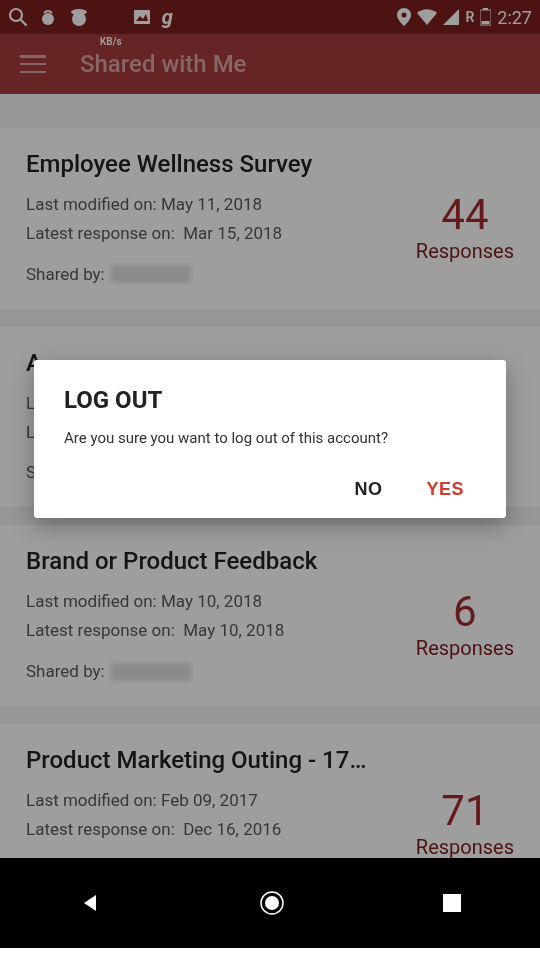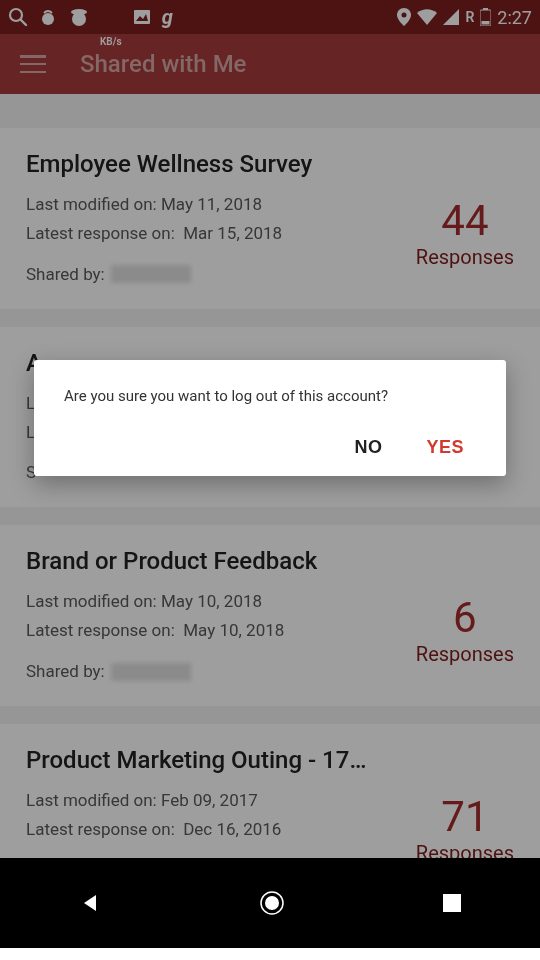--- a/index.html
+++ b/index.html
@@ -20,21 +20,21 @@
   .hamburger span { height: 2.5px; background: #d6a6a6; width: 100%; }
   .app-title { color: #d6a6a6; font-size: 24px; font-weight: 500; }
   .content { height: 764px; overflow: hidden; background: #f3f3f3; }
   .card { background: #fff; padding: 22px 26px 20px; margin-bottom: 18px; }
   .card-body { display: flex; justify-content: space-between; }
   .card-title { font-size: 24px; color: #222; font-weight: 500; margin-bottom: 12px; }
   .meta { font-size: 17px; color: #5a5a5a; line-height: 1.7; }
   .shared-line { margin-top: 12px; display:flex; align-items:center; gap:6px;}
   .redact { background:#e1e1e1; width:80px; height:18px; display:inline-block; filter: blur(2px);}
   .resp-col { text-align: center; }
-  .resp-num { font-size: 42px; color: #a42d2d; font-weight: 400; margin-top: 6px;}
+  .resp-num { font-size: 42px; color: #a42d2d; font-weight: 400; margin-top: 0;}
   .resp-label { font-size: 20px; color: #7f1d1d; }
   .nav-bar { height: 90px; background: #000; display: flex; justify-content: space-around; align-items: center; }
   .nav-icon { color: #fff; }
   .overlay { position: absolute; left:0; top:0; width:540px; height:870px; background: rgba(0,0,0,0.38); }
   .dialog {
     position: absolute; left: 34px; top: 360px; width: 472px;
     background: #fff; border-radius: 3px; padding: 26px 30px 18px;
     box-shadow: 0 8px 24px rgba(0,0,0,0.3);
   }
   .dialog-title { font-size: 24px; font-weight: 700; color: #222; margin-bottom: 14px; }
@@ -198,18 +198,19 @@
   <span class="nav-icon">
     <svg width="20" height="20" viewBox="0 0 20 20">
         <rect x="1" y="1" width="18" height="18" fill="#fff"></rect>
       </svg>
   </span>
 </div>
 
 <div class="overlay"></div>
 
 <div class="dialog">
+  <div class="dialog-title">LOG OUT</div>
   <div class="dialog-msg">Are you sure you want to log out of this account?</div>
   <div class="dialog-actions">
     <button class="dialog-btn btn-no">NO</button>
     <button class="dialog-btn btn-yes">YES</button>
   </div>
 </div>
 
 </body></html>

